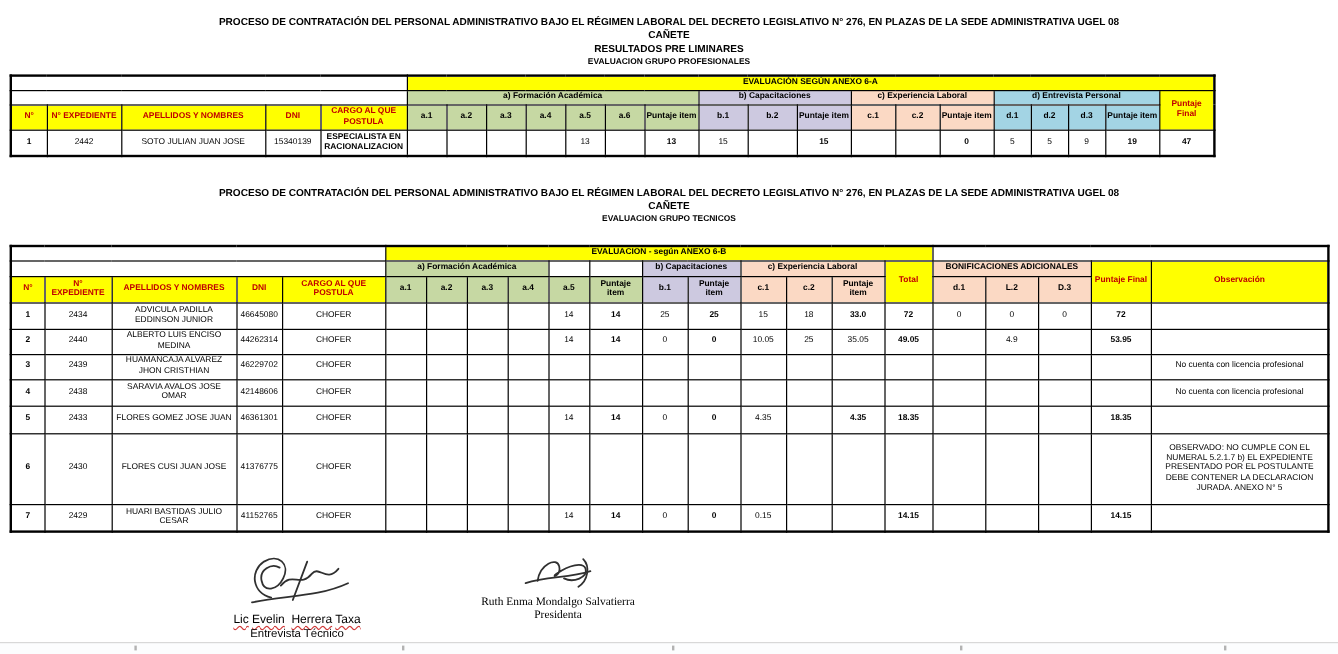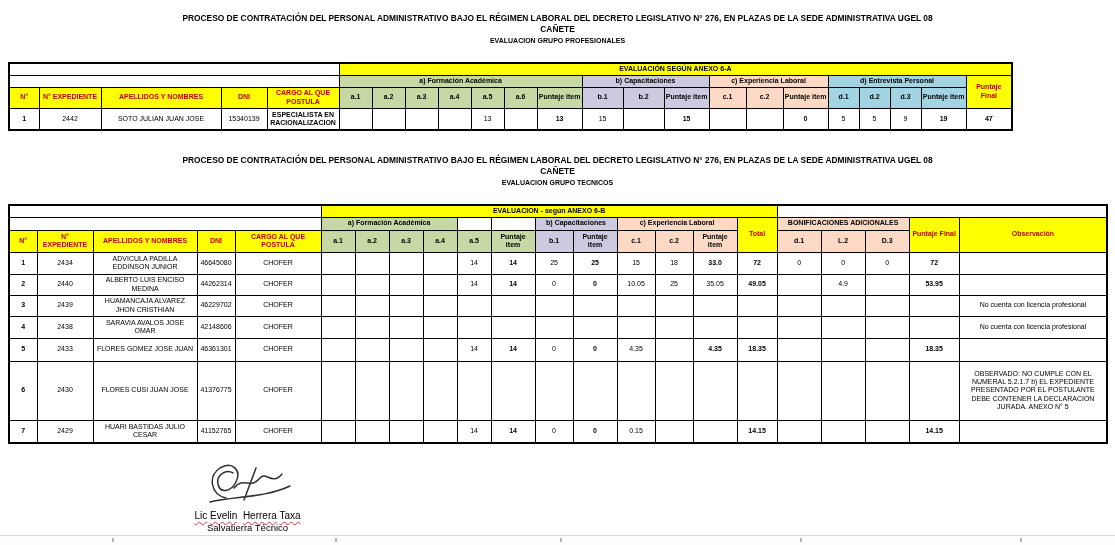--- a/index.html
+++ b/index.html
@@ -35,20 +35,21 @@
   .tick{position:absolute;top:2px;width:2px;height:4px;background:#b3b3b3;}
 </style>
 </head>
 <body>
 
 <div class="page">
 
   <div class="titleblock" style="top:13px;">
     <div class="t-main">PROCESO DE CONTRATACIÓN DEL PERSONAL ADMINISTRATIVO BAJO EL RÉGIMEN LABORAL DEL DECRETO LEGISLATIVO N° 276, EN PLAZAS DE LA SEDE ADMINISTRATIVA UGEL 08</div>
     <div class="t-main">CAÑETE</div>
+    <div class="t-main">RESULTADOS PRE LIMINARES</div>
     <div class="t-sub">EVALUACION GRUPO PROFESIONALES</div>
   </div>
 
   <table class="tbl" style="position:absolute;top:62px;left:8px;width:984px;">
     <colgroup>
       <col style="width:30px">
         <col style="width:62px">
         <col style="width:120px">
         <col style="width:46px">
         <col style="width:72px">
@@ -381,23 +382,34 @@
   <div class="sig" style="left:180px;top:460px;width:135px;">
     <svg width="100" height="46" viewBox="0 0 100 46">
       <g fill="none" stroke="#1a1a1a" stroke-width="1.5" stroke-linecap="round" opacity="0.9">
         <path d="M28,38 C12,34 10,16 22,8 C34,1 44,10 38,22 C33,32 22,34 20,24 C18,15 28,9 35,13"></path>
         <path d="M36,28 C46,16 52,30 62,18 C68,11 74,26 84,14"></path>
         <path d="M12,42 C38,36 66,38 92,26"></path>
         <path d="M58,8 L46,40"></path>
       </g>
     </svg>
     <div class="sig-name-sans"><span class="w">Lic</span> <span class="w">Evelin</span>&nbsp; <span class="w">Herrera</span> <span class="w">Taxa</span></div>
-    <div class="sig-role-sans">Salvatierra Técnico</div>
+    <div class="sig-role-sans">Entrevista Técnico</div>
   </div>
 
+  <div class="sig" style="left:385px;top:462px;width:160px;">
+    <svg width="70" height="30" viewBox="0 0 70 30">
+      <g fill="none" stroke="#1a1a1a" stroke-width="1.5" stroke-linecap="round" opacity="0.9">
+        <path d="M18,22 C20,8 34,2 36,10 C38,18 28,20 34,16 C44,9 56,6 58,12 C60,19 48,24 40,20"></path>
+        <path d="M8,24 C26,18 44,20 62,14"></path>
+        <path d="M56,4 C62,10 60,22 52,27"></path>
+      </g>
+    </svg>
+    <div class="sig-name-serif">Ruth Enma Mondalgo Salvatierra</div>
+    <div class="sig-role-serif">Presidenta</div>
+  </div>
 
   <div class="ruler">
     <i class="tick" style="left:112px;"></i>
     <i class="tick" style="left:335px;"></i>
     <i class="tick" style="left:560px;"></i>
     <i class="tick" style="left:800px;"></i>
     <i class="tick" style="left:1020px;"></i>
   </div>
 
 </div>

